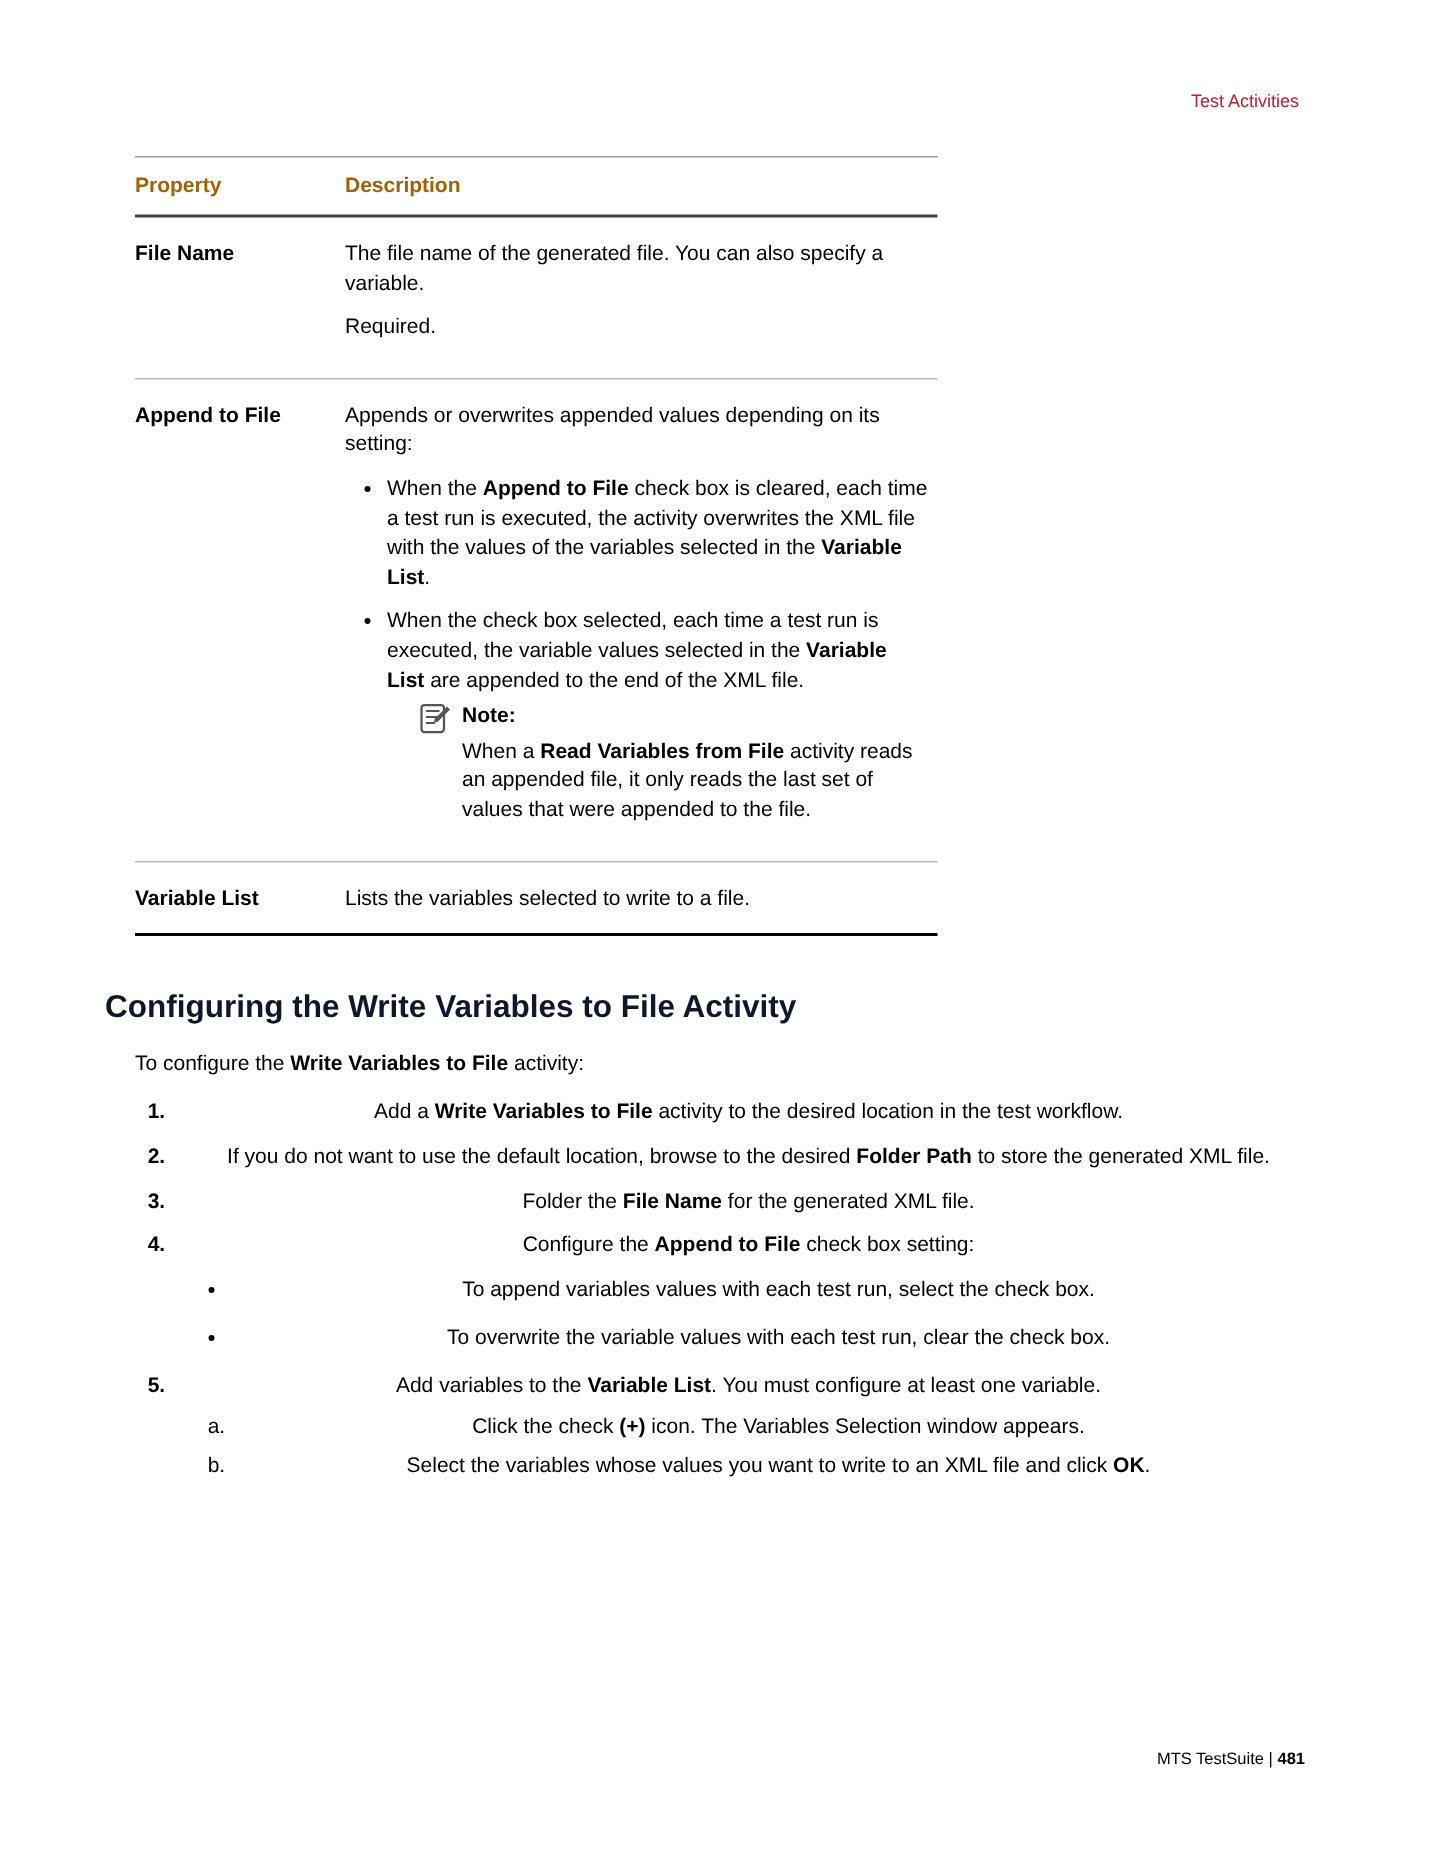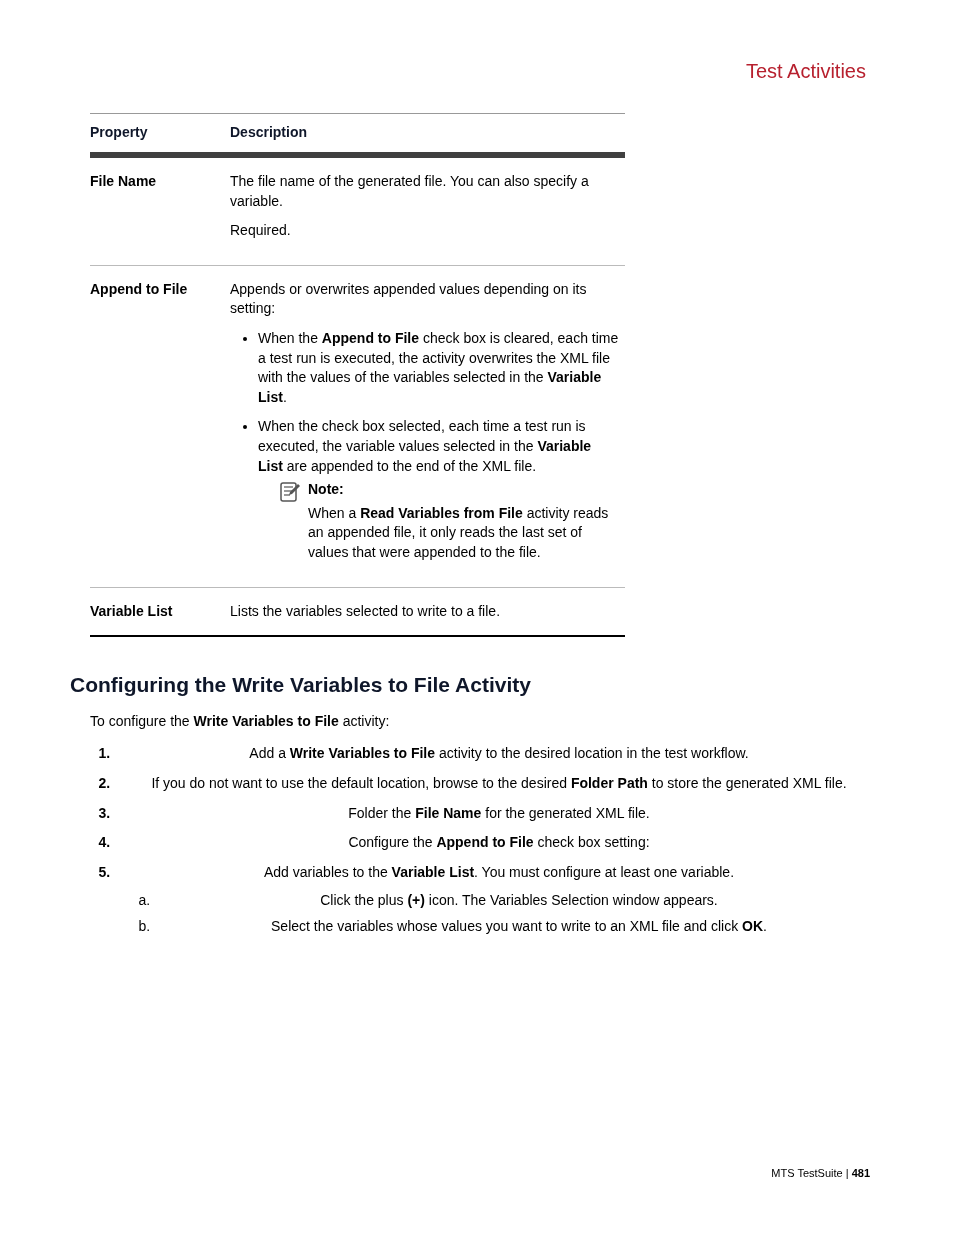--- a/index.html
+++ b/index.html
@@ -9,36 +9,36 @@
     color: #000;
     background: #fff;
     width: 954px;
     height: 1235px;
     position: relative;
     padding: 60px 70px 40px 70px;
   }
   .header-label {
     text-align: right;
     color: #b7202e;
-    font-size: 20px;
+    font-size: 12px;
     margin-bottom: 30px;
     padding-right: 18px;
   }
   .prop-table {
     width: 535px;
     margin-left: 20px;
     border-collapse: collapse;
   }
   .prop-table thead th {
     text-align: left;
-    color: #0f172a;
+    color: #a16207;
     font-weight: bold;
     padding: 10px 6px 12px 0;
     border-top: 1px solid #999;
-    border-bottom: 6px solid #404040;
+    border-bottom: 2px solid #404040;
     font-size: 14px;
   }
   .prop-table thead th:first-child { width: 140px; }
   .prop-table tbody td {
     vertical-align: top;
     padding: 14px 6px 14px 0;
     border-bottom: 1px solid #bbb;
     line-height: 1.4;
   }
   .prop-table tbody tr:last-child td { border-bottom: 2px solid #000; }
@@ -146,26 +146,30 @@
     <span>Add a </span><span class="bold">Write Variables to File</span><span> activity to the desired location in the test workflow.</span>
   </li>
   <li>
     <span>If you do not want to use the default location, browse to the desired </span><span class="bold">Folder Path</span><span> to store the generated XML file.</span>
   </li>
   <li>
     <span>Folder the </span><span class="bold">File Name</span><span> for the generated XML file.</span>
   </li>
   <li>
     <span>Configure the </span><span class="bold">Append to File</span><span> check box setting:</span>
+    <ul class="sub">
+      <li>To append variables values with each test run, select the check box.</li>
+      <li>To overwrite the variable values with each test run, clear the check box.</li>
+    </ul>
   </li>
   <li>
     <span>Add variables to the </span><span class="bold">Variable List</span><span>. You must configure at least one variable.</span>
     <ol class="alpha">
       <li>
-        <span>Click the plus </span><span class="bold">(+)</span><span> icon. The Variables Selection window appears.</span>
+        <span>Click the check </span><span class="bold">(+)</span><span> icon. The Variables Selection window appears.</span>
       </li>
       <li>
         <span>Select the variables whose values you want to write to an XML file and click </span><span class="bold">OK</span><span>.</span>
       </li>
     </ol>
   </li>
 </ol>
 
 <div class="footer">
   <span>MTS TestSuite</span><span> | </span><span class="bold">481</span>

